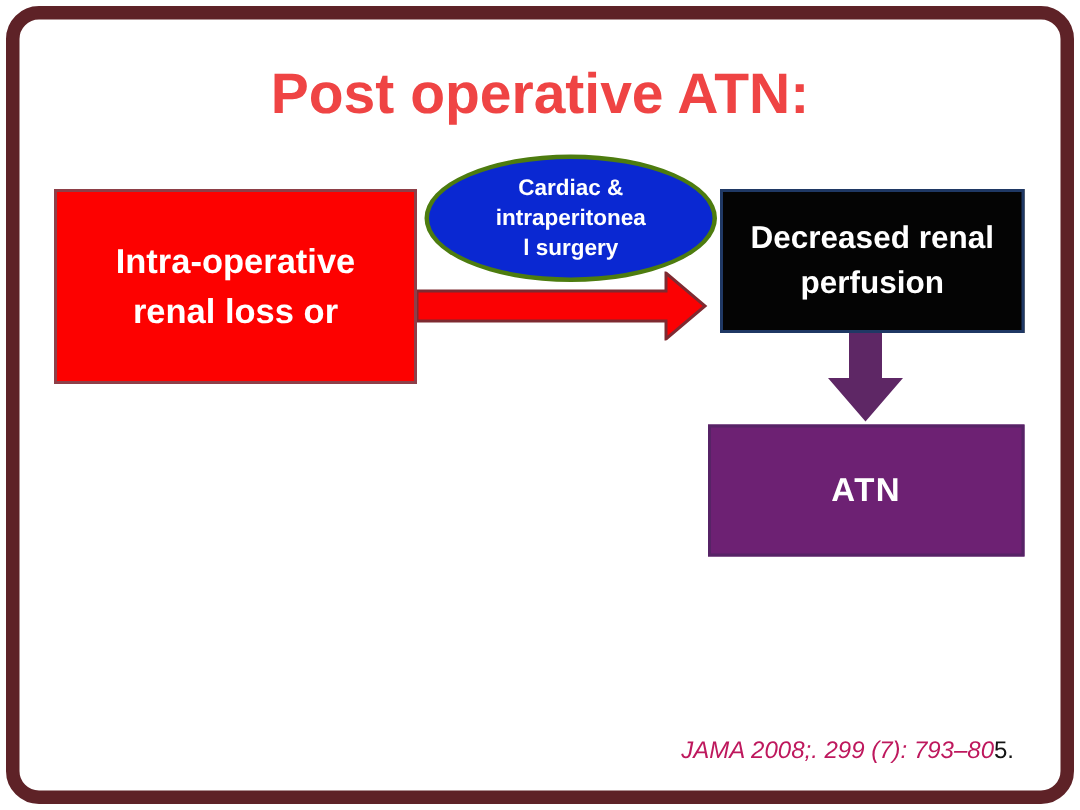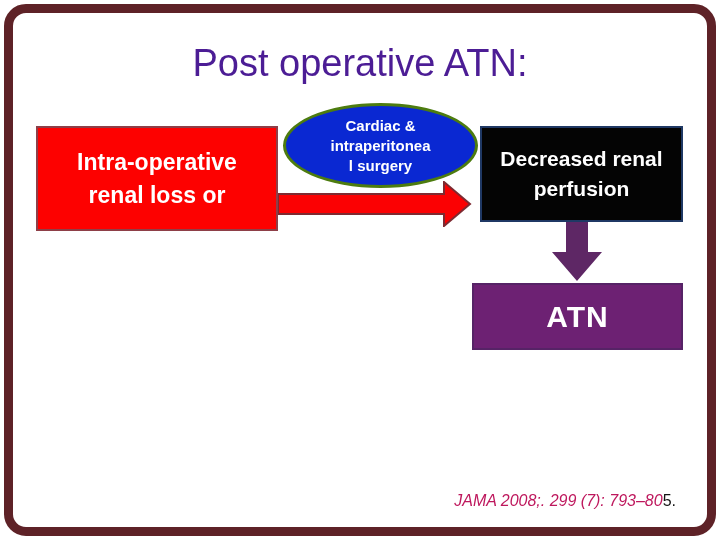--- a/index.html
+++ b/index.html
@@ -26,38 +26,38 @@
     z-index: 10;
   }
   .title {
     position: absolute;
     top: 44px;
     left: 0;
     width: 100%;
     margin: 0;
     text-align: center;
     font-size: 38px;
-    font-weight: 400;
-    color: #4c1d95;
+    font-weight: 700;
+    color: #ef4444;
     line-height: 1;
   }
   .flow-box {
     position: absolute;
     box-sizing: border-box;
     display: flex;
     flex-direction: column;
     justify-content: center;
     align-items: center;
     color: #ffffff;
     font-weight: 700;
     text-align: center;
   }
   .cause-box {
     left: 36px; top: 126px;
-    width: 242px; height: 105px;
+    width: 242px; height: 130px;
     background: #fd0100;
     border: 2px solid #8e3f48;
     font-size: 23px;
     line-height: 33px;
   }
   .surgery-ellipse {
     left: 283px; top: 103px;
     width: 195px; height: 85px;
     background: #0a28d2;
     border: 3px solid #4d7c0f;
@@ -69,24 +69,24 @@
   .perfusion-box {
     left: 480px; top: 126px;
     width: 203px; height: 96px;
     background: #040404;
     border: 2px solid #1f3864;
     font-size: 21px;
     line-height: 30px;
   }
   .atn-box {
     left: 472px; top: 283px;
-    width: 211px; height: 67px;
+    width: 211px; height: 88px;
     background: #6d2173;
     border: 2px solid #562366;
-    font-size: 30px;
+    font-size: 22px;
     letter-spacing: 1px;
   }
   .arrow-right-svg {
     position: absolute;
     left: 278px; top: 181px;
     z-index: 2;
   }
   .arrow-right-svg polygon {
     stroke: #7e2a31;
     stroke-width: 2;

